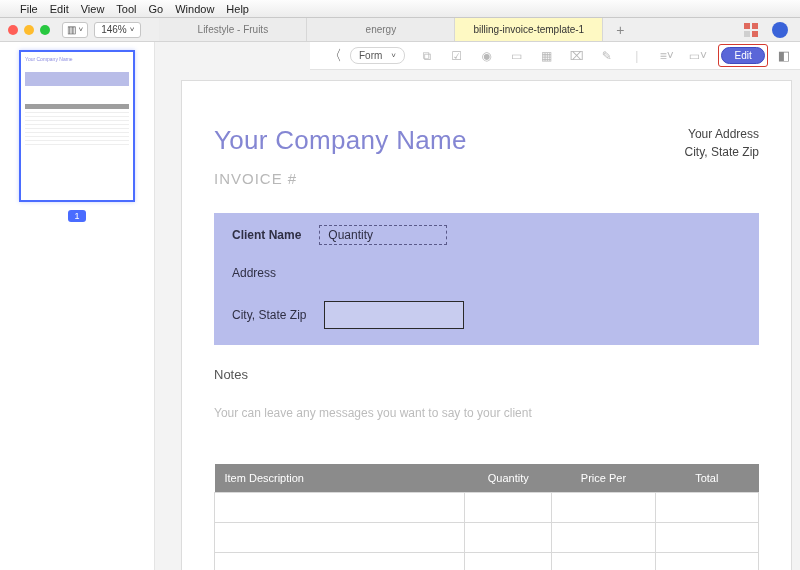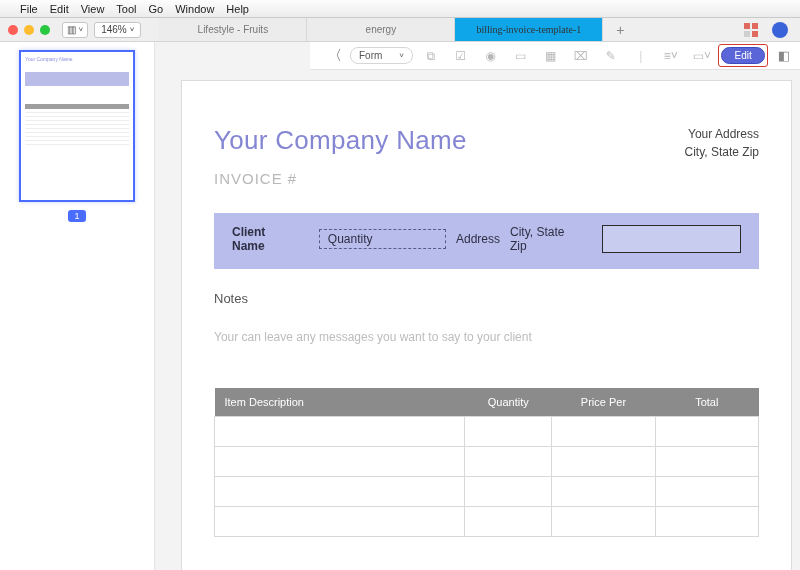--- a/index.html
+++ b/index.html
@@ -42,38 +42,38 @@
     display:flex;align-items:center;
   }
   .zoom-pct { border:1px solid #c6c6c6; background:#fff; border-radius:3px;
     font-size:10px; padding:1px 6px; height:16px;display:flex;align-items:center;color:#444;}
   .tabs { flex:1; display:flex; height:100%; margin-left:18px;}
   .tab {
     flex:0 0 148px; display:flex; align-items:center; justify-content:center;
     border-right:1px solid #d7d7d7; font-size:10px; color:#777;
     background:#ececec;
   }
-  .tab.active { background:#0ea5e9; color:#333;font-family:Liberation Serif, serif; }
+  .tab.active { background:#fef9c3; color:#333; }
   .tab-add { width:34px; display:flex;align-items:center;justify-content:center;color:#888;font-size:14px;}
   .rbtns { display:flex; align-items:center; gap:14px; padding:0 12px;}
   .app-grid { width:14px;height:14px; display:grid;grid-template-columns:1fr 1fr;grid-template-rows:1fr 1fr;gap:2px;}
   .app-grid div{background:#e06a5e;}
   .app-grid div:nth-child(3){background:#cfcfcf;}
   .avatar{width:16px;height:16px;border-radius:50%;background:#3a63d9;}
 
   
   .toolbar2 {
     height:28px; background:#fff; border-bottom:1px solid #e2e2e2;
     display:flex; align-items:center; padding:0 10px;
     margin-left:155px; 
   }
   .back-chevron{font-size:14px;color:#555;padding:0 8px;}
   .form-select{
     border:1px solid #d6d6d6;border-radius:8px;background:#fff;
-    font-size:10px;color:#555;padding:2px 8px;display:flex;align-items:center;gap:17px;justify-content:flex-end;
+    font-size:10px;color:#555;padding:2px 8px;display:flex;align-items:center;gap:9px;justify-content:flex-end;
   }
   .tool-icons{flex:1; display:flex; justify-content:center; gap:14px; color:#b8b8b8;font-size:12px;}
   .tool-icons span{width:16px;text-align:center;}
   .edit-btn{
     background:#5a66d8;color:#fff;border-radius:10px;
     font-size:10px;padding:2px 12px;border:1px solid #3f4ac0;
   }
   .edit-wrap{border:1px solid #d43a2f;padding:2px;border-radius:3px;}
   .panels-icon{margin-left:10px;color:#888;font-size:13px;}
 
@@ -104,21 +104,21 @@
     height:620px;
   }
   .hdr-row{display:flex; justify-content:space-between; align-items:flex-start;}
   .company{font-size:26px;color:#8486d3;font-weight:400;letter-spacing:.3px;}
   .inv-label{font-size:15px;color:#b8b8b8;letter-spacing:1px;margin-top:14px;}
   .addr{font-size:12px;color:#444;text-align:right;line-height:1.5;}
   .band{
     margin-top:26px;background:#b8bdec;padding:12px 18px 16px 18px;
     display:flex; justify-content:space-between;
   }
-  .band-left{display:flex;flex-direction:row;gap:10px;font-size:12px;color:#2f2f44;}
+  .band-left{display:flex;flex-direction:column;gap:21px;font-size:12px;color:#2f2f44;}
   .band-left .lab{font-weight:600;}
   .client-row{display:flex;align-items:center;gap:18px;}
   .client-input{
     border:1px dashed #5a5a8a; padding:2px 8px; width:128px; font-size:12px;
     background:#b8bdec;
   }
   .blank-input{
     border:1.5px solid #2a2a2a; width:140px; height:28px; background:#c8ccef;
   }
   .band-right{text-align:right;}

